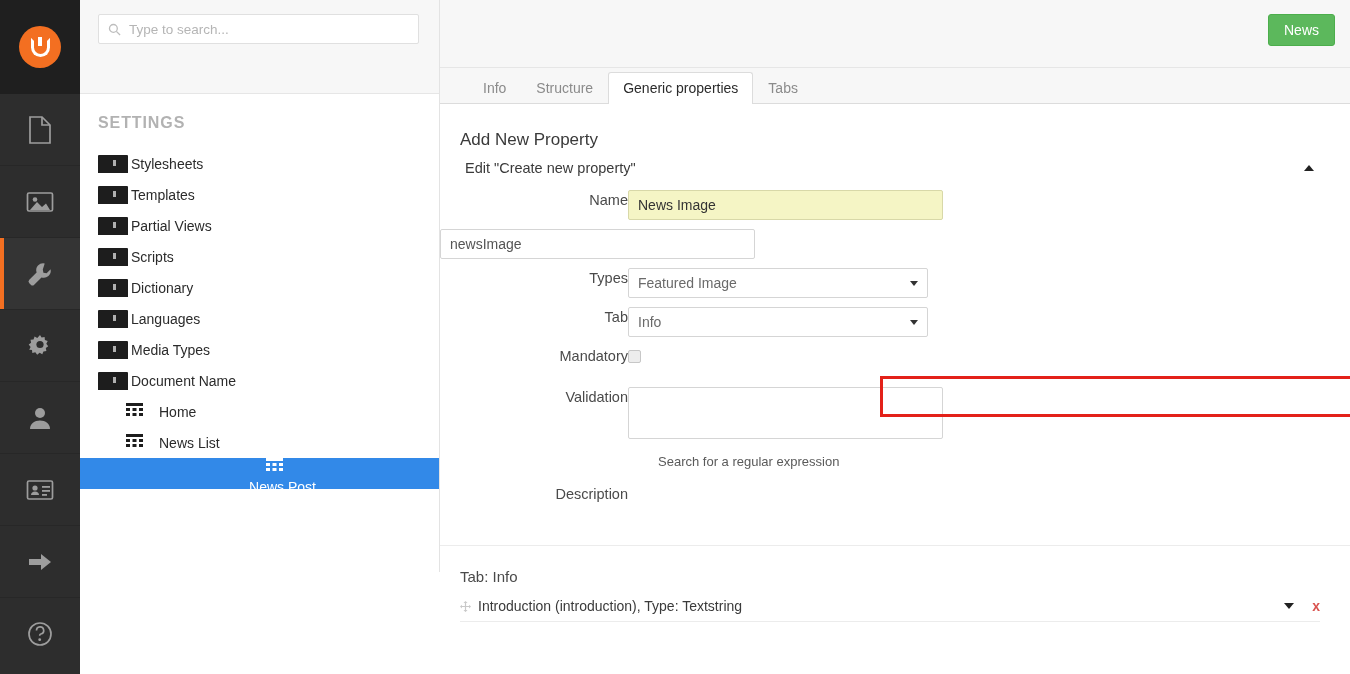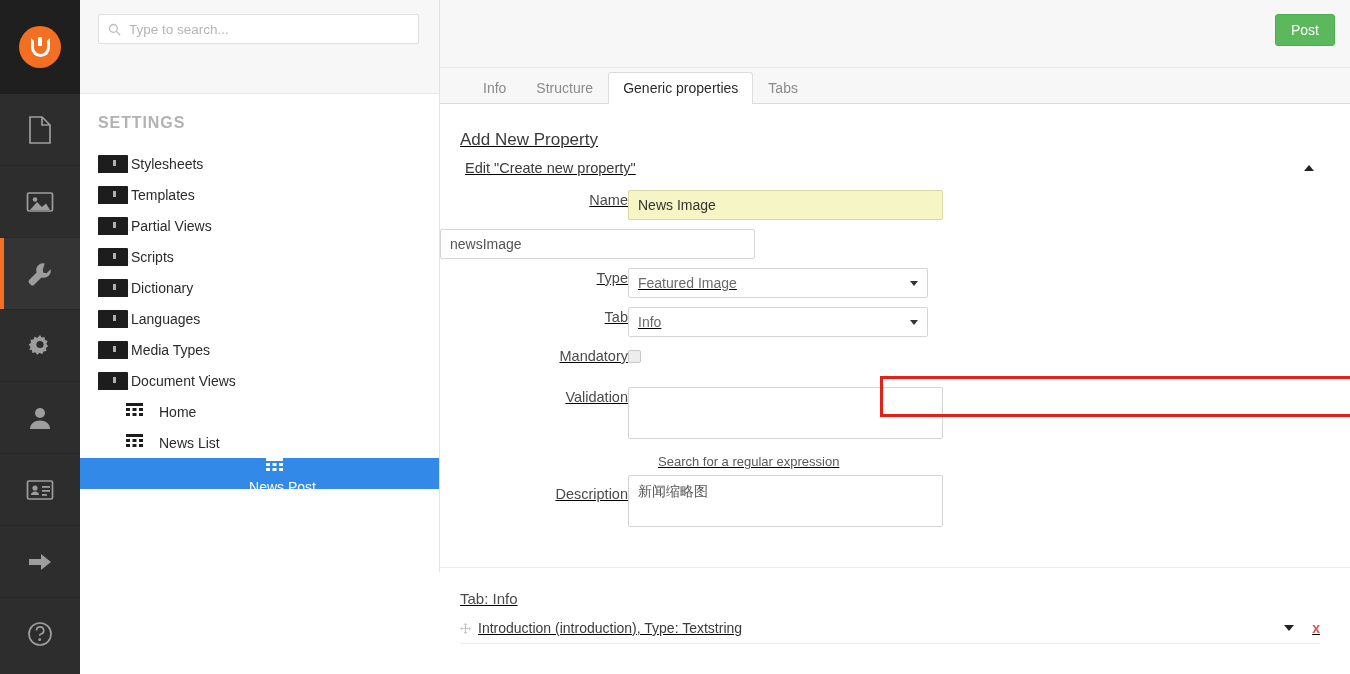--- a/index.html
+++ b/index.html
@@ -166,21 +166,20 @@
   .tab.active {
     background: #ffffff; color: #2b2b2b;
     border-color: #dcdcdc;
     border-radius: 3px 3px 0 0;
   }
 
   #editor {
     padding: 26px 0 8px 0;
     position: relative;
     height: 570px;
-    text-decoration: underline;
   }
   .sec-title {
     font-size: 17px; color: #3a3a3a;
     padding-left: 20px; margin-bottom: 10px;
   }
   .sub-title-row {
     display: flex; align-items: center;
     padding-left: 25px; padding-right: 30px;
     margin-bottom: 14px;
   }
@@ -396,21 +395,21 @@
           <div class="tree-row">
             <span class="t-ico"><span class="folder-ic"><span class="tab"></span><span class="body"></span></span></span>
             <span class="t-label">Languages</span>
           </div>
           <div class="tree-row">
             <span class="t-ico"><span class="folder-ic"><span class="tab"></span><span class="body"></span></span></span>
             <span class="t-label">Media Types</span>
           </div>
           <div class="tree-row">
             <span class="t-ico"><span class="folder-ic"><span class="tab"></span><span class="body"></span></span></span>
-            <span class="t-label">Document Views</span>
+            <span class="t-label">Document Name</span>
           </div>
           <div class="tree-row child">
             <span class="t-ico">
               <svg class="grid-ic" viewBox="0 0 17 14">
                 <rect x="0" y="0" width="17" height="3"></rect>
                 <rect x="0" y="5" width="4" height="3"></rect>
                 <rect x="6.5" y="5" width="4" height="3"></rect>
                 <rect x="13" y="5" width="4" height="3"></rect>
                 <rect x="0" y="10" width="4" height="3"></rect>
                 <rect x="6.5" y="10" width="4" height="3"></rect>
@@ -447,21 +446,21 @@
             </span>
             <span class="t-label">News Post</span>
           </div>
         </div>
     </div>
   </div>
 
   <div id="main">
 
     <div id="main-header">
-      <button class="save-btn">Post</button>
+      <button class="save-btn">News</button>
     </div>
 
     <div id="tabs">
         <div class="tab">Info</div>
         <div class="tab">Structure</div>
         <div class="tab active">Generic properties</div>
         <div class="tab">Tabs</div>
       </div>
 
     <div id="editor">
@@ -480,21 +479,21 @@
         </div>
       </div>
 
       <div class="form-row" style="margin-bottom:5px">
         <div class="form-ctl">
           <input class="txt-input" type="text" value="newsImage" style="">
         </div>
       </div>
 
       <div class="form-row" style="margin-bottom:5px">
-        <div class="form-label">Type</div>
+        <div class="form-label">Types</div>
         <div class="form-ctl">
           <div class="sel-input">
             <span class="sel-val">Featured Image</span>
             <span class="sel-caret"></span>
           </div>
         </div>
       </div>
 
       <div class="form-row" style="margin-bottom:5px">
         <div class="form-label">Tab</div>
@@ -517,23 +516,20 @@
         <div class="form-label">Validation</div>
         <div class="form-ctl">
           <textarea class="ta" style=""></textarea>
         </div>
       </div>
 
       <div class="hint" style="margin:11px 0 6px 0">Search for a regular expression</div>
 
       <div class="form-row">
         <div class="form-label" style="padding-top:9px">Description</div>
-        <div class="form-ctl">
-          <textarea class="ta" style="">新闻缩略图</textarea>
-        </div>
       </div>
 
       <div id="tab-groups" style="margin-top:36px; border-top:1px solid #ececec; padding-top:22px">
           <div class="tabgroup-title">Tab: Info</div>
           <div class="prop-row">
             <svg class="move-ic" width="11" height="11" viewBox="0 0 11 11">
               <path d="M5.5 0l2 2h-1.4v3.1H9.1V3.7l2 1.8-2 2V6.1H6.1V9.1h1.4l-2 2-2-2h1.4V6.1H1.9v1.4l-2-2 2-1.8v1.4h3V2H3.5z" fill="#c9c9c9"></path>
             </svg>
             <span class="prop-text">Introduction (introduction), Type: Textstring</span>
             <span class="row-caret"></span>

